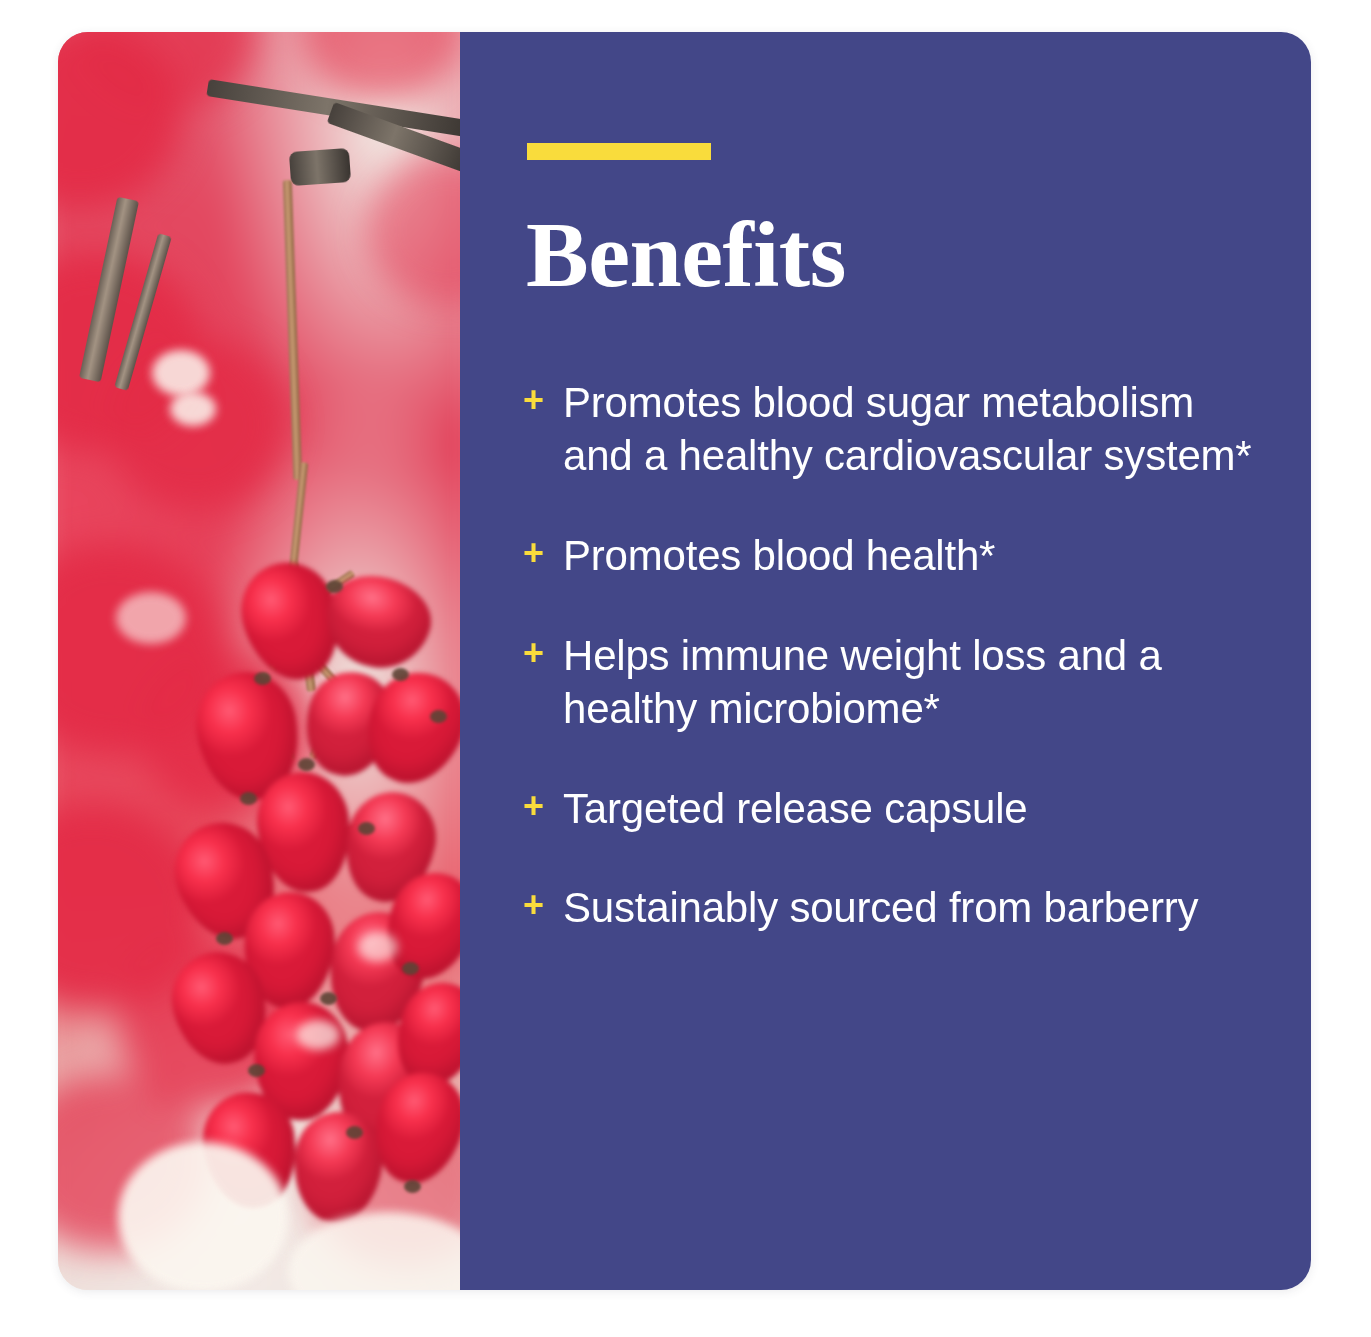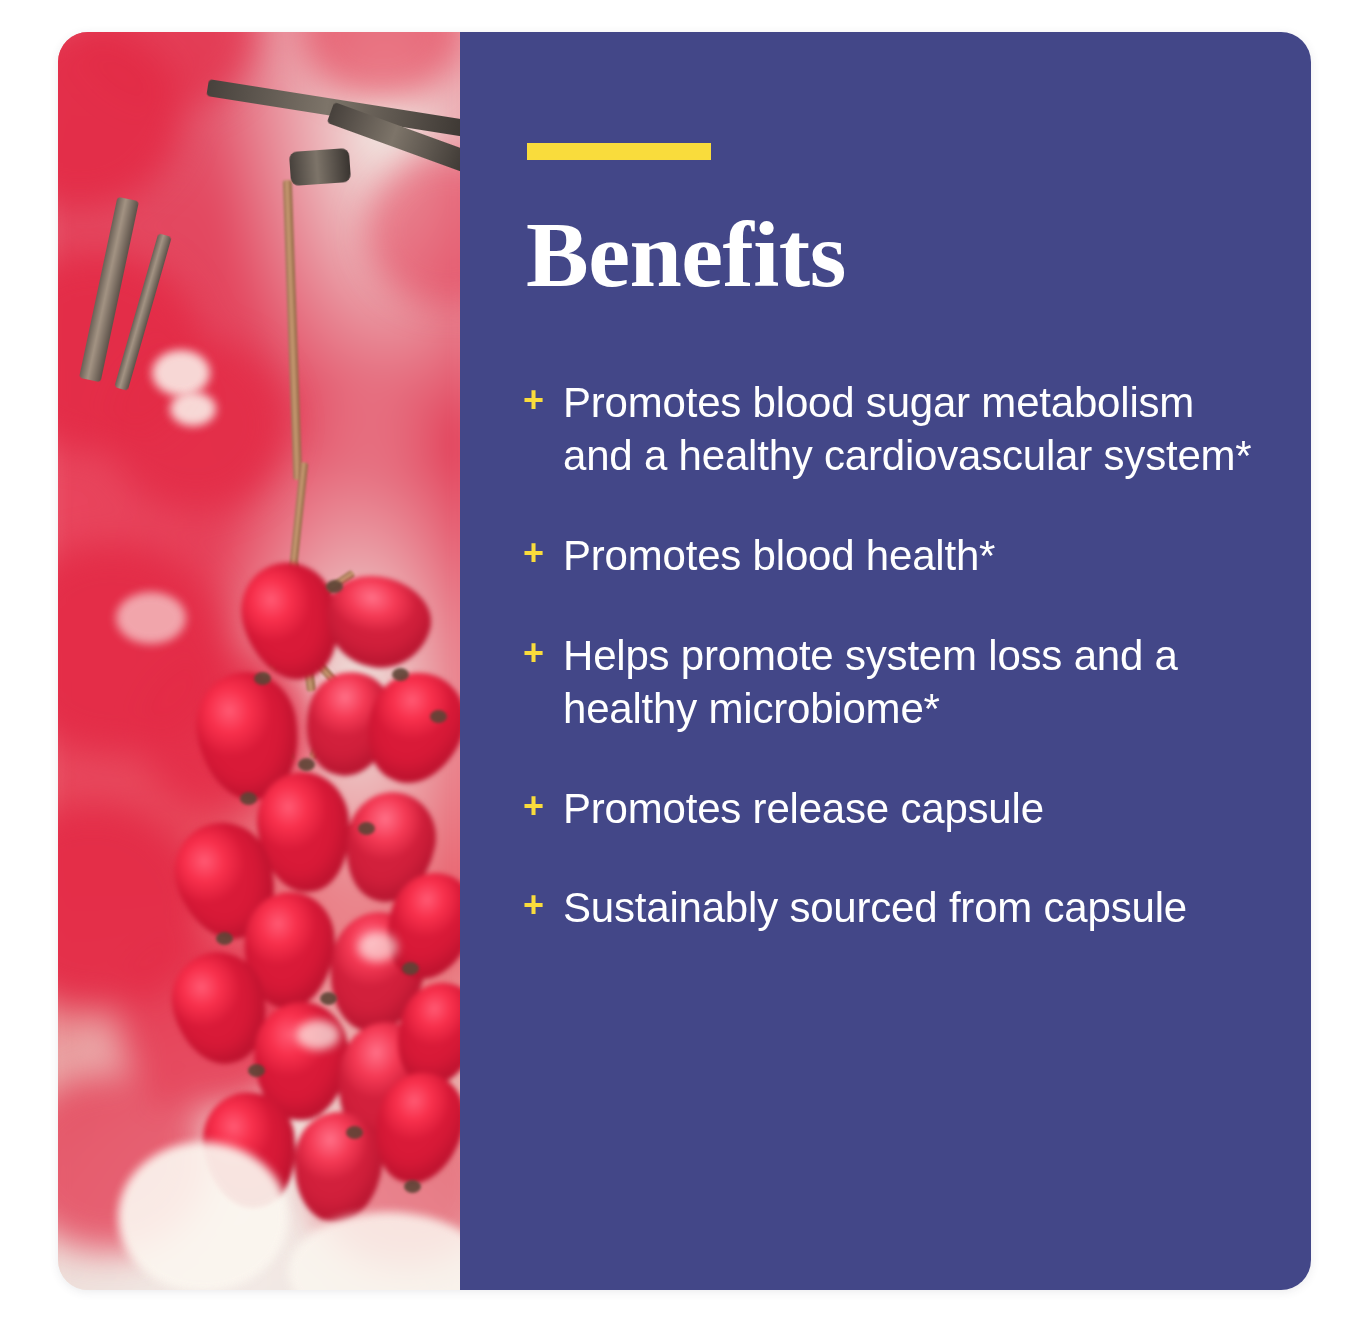--- a/index.html
+++ b/index.html
@@ -291,29 +291,29 @@
           <span class="benefit-text">Promotes blood sugar metabolism and a healthy cardiovascular system*</span>
         </li>
 
         <li class="benefit-item">
           <span class="plus-icon">+</span>
           <span class="benefit-text">Promotes blood health*</span>
         </li>
 
         <li class="benefit-item">
           <span class="plus-icon">+</span>
-          <span class="benefit-text">Helps promote system loss and a healthy microbiome*</span>
-        </li>
-
-        <li class="benefit-item">
-          <span class="plus-icon">+</span>
-          <span class="benefit-text">Promotes release capsule</span>
-        </li>
-
-        <li class="benefit-item">
-          <span class="plus-icon">+</span>
-          <span class="benefit-text">Sustainably sourced from capsule</span>
+          <span class="benefit-text">Helps immune weight loss and a healthy microbiome*</span>
+        </li>
+
+        <li class="benefit-item">
+          <span class="plus-icon">+</span>
+          <span class="benefit-text">Targeted release capsule</span>
+        </li>
+
+        <li class="benefit-item">
+          <span class="plus-icon">+</span>
+          <span class="benefit-text">Sustainably sourced from barberry</span>
         </li>
 
       </ul>
     </div>
   </div>
 </div>
 
 </body></html>

